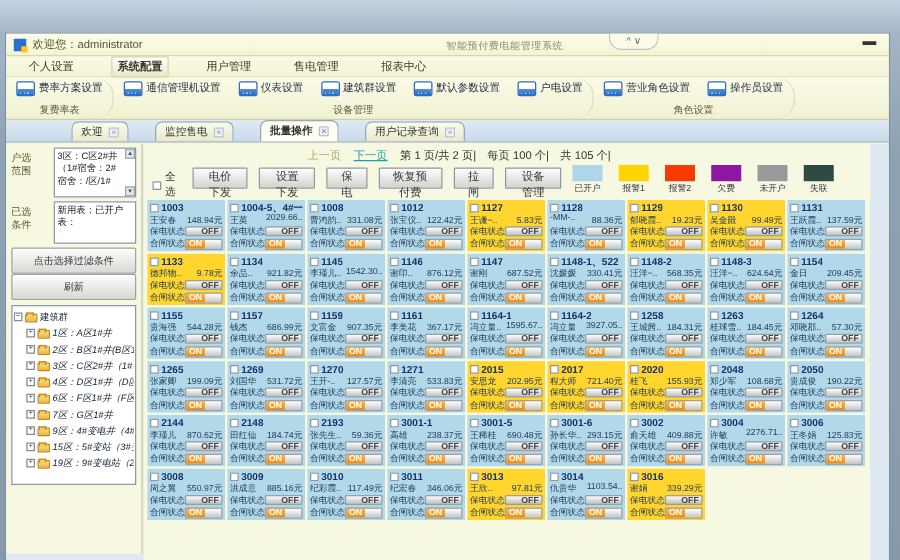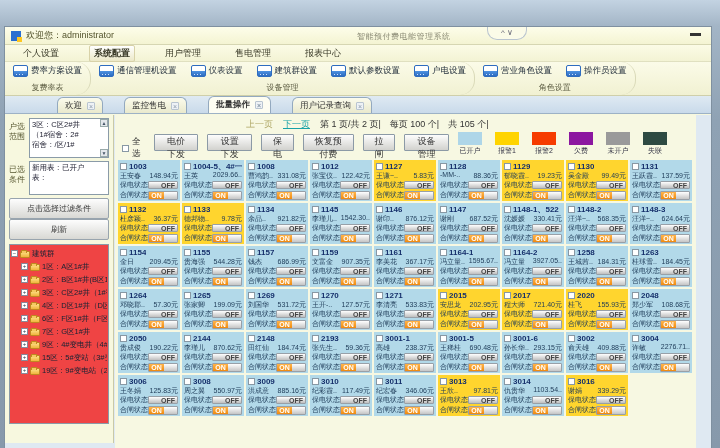--- a/index.html
+++ b/index.html
@@ -52,33 +52,33 @@
   .tab { height:16px; display:flex; align-items:center; gap:5px; padding:0 7px;
          background:linear-gradient(180deg,#fbfbec,#e9e9cd); border:1px solid #93a9bf; border-bottom:none;
          border-radius:6px 6px 0 0; font-size:8.5px; color:#333; }
   .tab.active { background:#fdfdf2; font-weight:bold; height:17px; }
   .tab .x { font-size:7px; color:#8898a8; border:1px solid #b8c4d0; width:8px; height:8px; line-height:7px;
             text-align:center; background:#eef2f6; border-radius:1px; }
   
   .content { position:absolute; left:0; top:88px; right:0; bottom:0; background:#dfe9f2; }
   .sidebar { position:absolute; left:0; top:0; width:109px; height:328px; background:#f7f8df;
              border-right:1px solid #c9c9a6; padding:3px 4px; }
-  .filter-row { display:flex; gap:0; margin-bottom:3px; }
+  .filter-row { display:flex; gap:14px; margin-bottom:3px; }
   .side-label { width:20px; font-size:8px; color:#55552e; line-height:1.2; padding-top:4px; }
   .listbox { flex:1; background:#fff; border:1px solid #8a9ba8; position:relative; padding:1px 8px 1px 2px;
              font-size:7.5px; color:#223; line-height:1.35; height:40px; overflow:hidden; }
   .listbox.short { height:34px; }
   .sb-arrow { position:absolute; right:0; width:8px; height:8px; background:#e4e8ec; border:1px solid #9aa;
               font-size:5px; line-height:6px; text-align:center; color:#456; }
   .sb-up { top:0; } .sb-dn { bottom:0; }
   .side-btn { display:block; width:100%; height:21px; margin:0 0; font-size:8px; color:#333;
               background:linear-gradient(180deg,#fdfdfd,#d8d8d4); border:1px solid #98a4ae; border-radius:2px; }
-  .tree { background:#ef4444; border:1px solid #8a9ba8; margin-top:4px; height:180px; overflow:hidden; padding:2px 1px; }
+  .tree { background:#ffffff; border:1px solid #8a9ba8; margin-top:4px; height:144px; overflow:hidden; padding:2px 1px; }
   .tree-row { display:flex; align-items:center; gap:2px; font-size:7.5px; color:#123; height:13px; white-space:nowrap; overflow:hidden; }
-  .tree-row.child { padding-left:10px; }
+  .tree-row.child { padding-left:10px;font-style:italic; }
   .expander { width:7px; height:7px; border:1px solid #889; background:#fff; font-size:6px; line-height:5px;
               text-align:center; color:#345; flex:0 0 auto; }
   .folder { width:10px; height:7px; background:linear-gradient(180deg,#fde088,#f0b43c); border:1px solid #c08820;
             border-radius:1px; position:relative; flex:0 0 auto; margin-top:1px; }
   .folder::before { content:""; position:absolute; left:0; top:-2px; width:4px; height:2px; background:#f5c860; border:1px solid #c08820; border-bottom:none; }
   
   .main-panel { position:absolute; left:110px; top:0; width:581px; height:380px; background:#f7f8e2; padding:2px 3px; }
   .pager-row { height:15px; display:flex; align-items:center; gap:10px; padding-left:128px; font-size:9px; color:#333; }
   .pg-prev { color:#b0a868; }
   .pg-next { color:#17a2a8; text-decoration:underline; }
@@ -511,41 +511,20 @@
        <span>合闸状态</span>
        <span class="pill-on">
          <i class="on-seg">ON</i>
                 <i class="on-rest"></i>
               </span>
      </div>
    </div>
           <div class="card alarm1">
      <div class="card-hd">
        <span class="cbx"></span>
-       <span class="room">1132</span>
-     </div>
-     <div class="nm-row">
-       <span>杜彦颖..</span>
-       <span>36.37元</span>
-     </div>
-     <div class="st-row">
-       <span>保电状态</span>
-       <span class="pill-off">OFF</span>
-     </div>
-     <div class="st-row">
-       <span>合闸状态</span>
-       <span class="pill-on">
-         <i class="on-seg">ON</i>
-                <i class="on-rest"></i>
-              </span>
-     </div>
-   </div>
-          <div class="card alarm1">
-     <div class="card-hd">
-       <span class="cbx"></span>
        <span class="room">1133</span>
      </div>
      <div class="nm-row">
        <span>德邦物..</span>
        <span>9.78元</span>
      </div>
      <div class="st-row">
        <span>保电状态</span>
        <span class="pill-off">OFF</span>
      </div>

